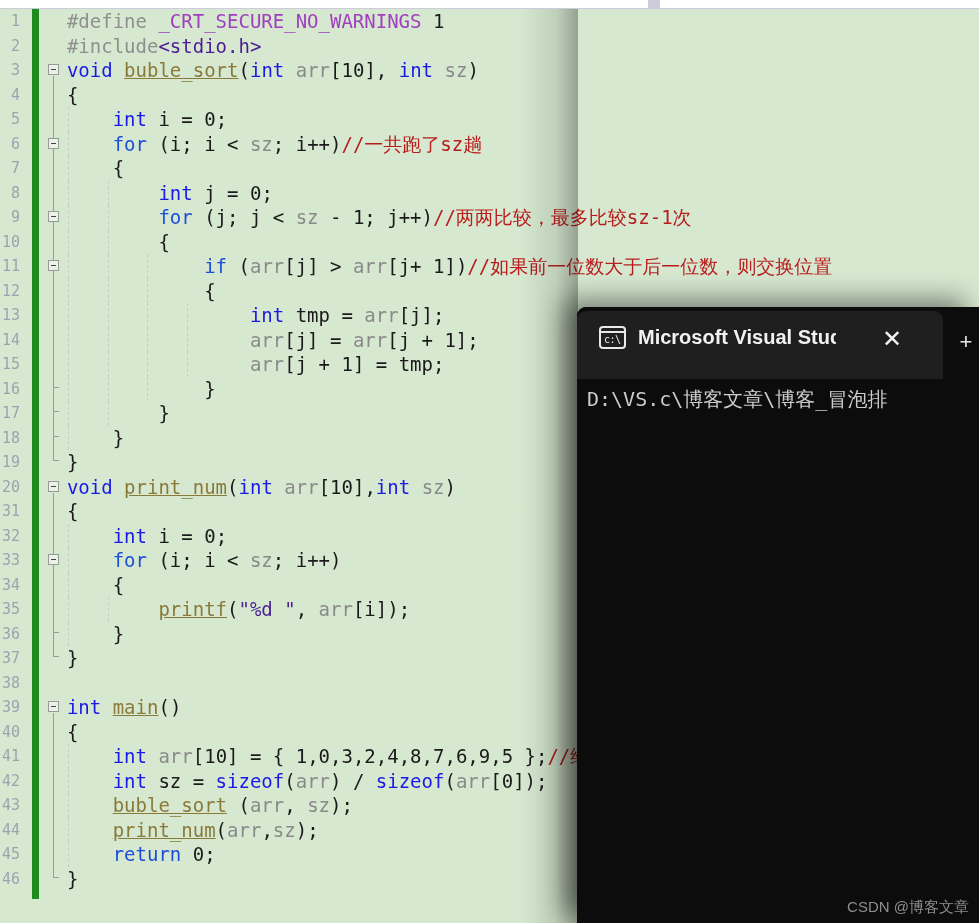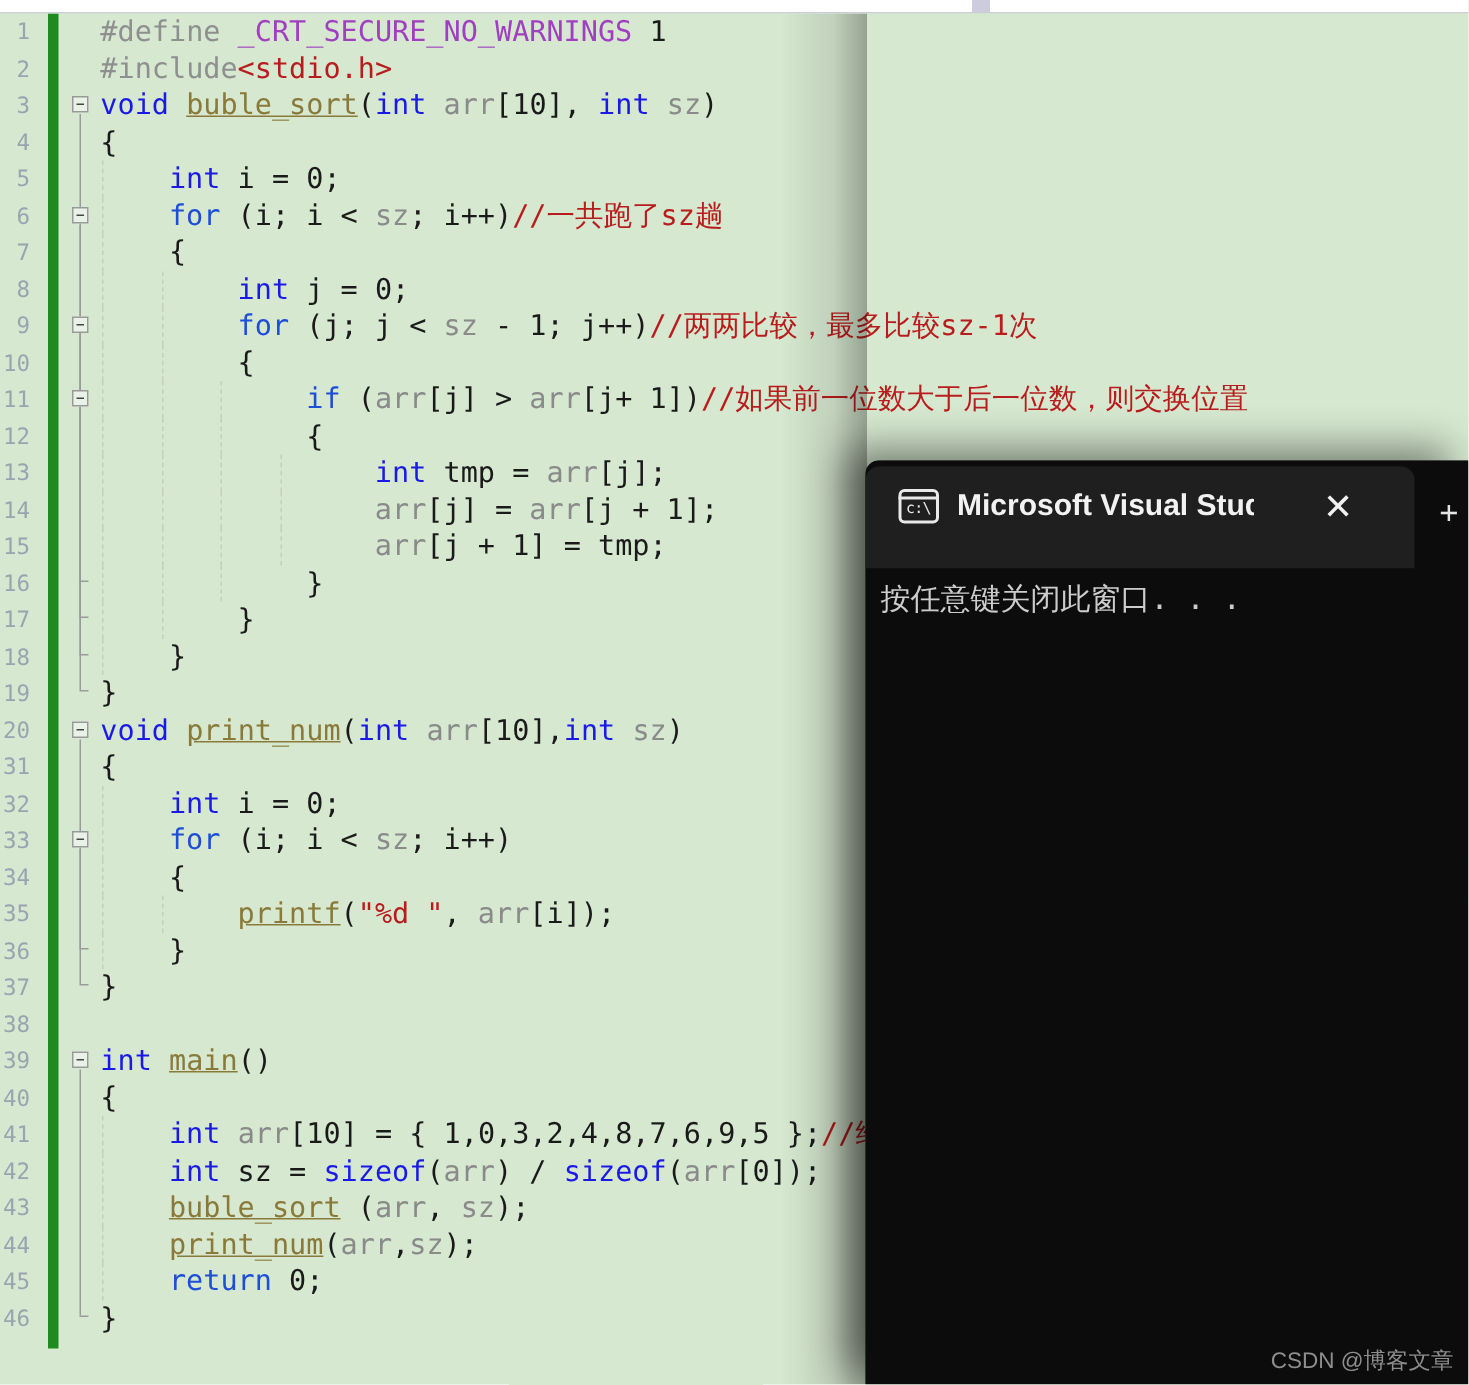--- a/index.html
+++ b/index.html
@@ -98,21 +98,21 @@
     border-bottom: 1px solid #cfd9cb;
     z-index: -1;
   }
 
   
   .k-kw    { color: #1a1ae6; }           
   .k-ctrl  { color: #1d4ed8; }           
   .k-fn    { color: #8a7a3a; text-decoration: underline; }           
   .k-pre   { color: #8f8f8f; }           
   .k-macro { color: #a040c0; }           
-  .k-str   { color: #b91c1c; }           
+  .k-str   { color: #4c1d95; }           
   .k-cm    { color: #b91c1c; }           
   .k-id    { color: #8a8a8a; }           
   .k-num   { color: #1a1a1a; }
   .k-op    { color: #1a1a1a; }
 
   
   .fold {
     position: absolute;
     width: 11px; height: 11px;
     border: 1px solid #999;
@@ -389,17 +389,17 @@
       <div id="console-tab"></div>
       <div id="console-tab-inner">
         <div id="console-icon">
             <span>c:\</span>
           </div>
         <div id="console-title">Microsoft Visual Studio 调试控</div>
       </div>
       <div id="console-close">✕</div>
       <div id="console-newtab">+</div>
     </div>
-    <div id="console-body"><div>按任意键关闭此窗口. . .</div></div>
+    <div id="console-body"><div>D:\VS.c\博客文章\博客_冒泡排</div></div>
     <div id="watermark">CSDN @博客文章</div>
   </div>
 
 </div>
 
 </body></html>

